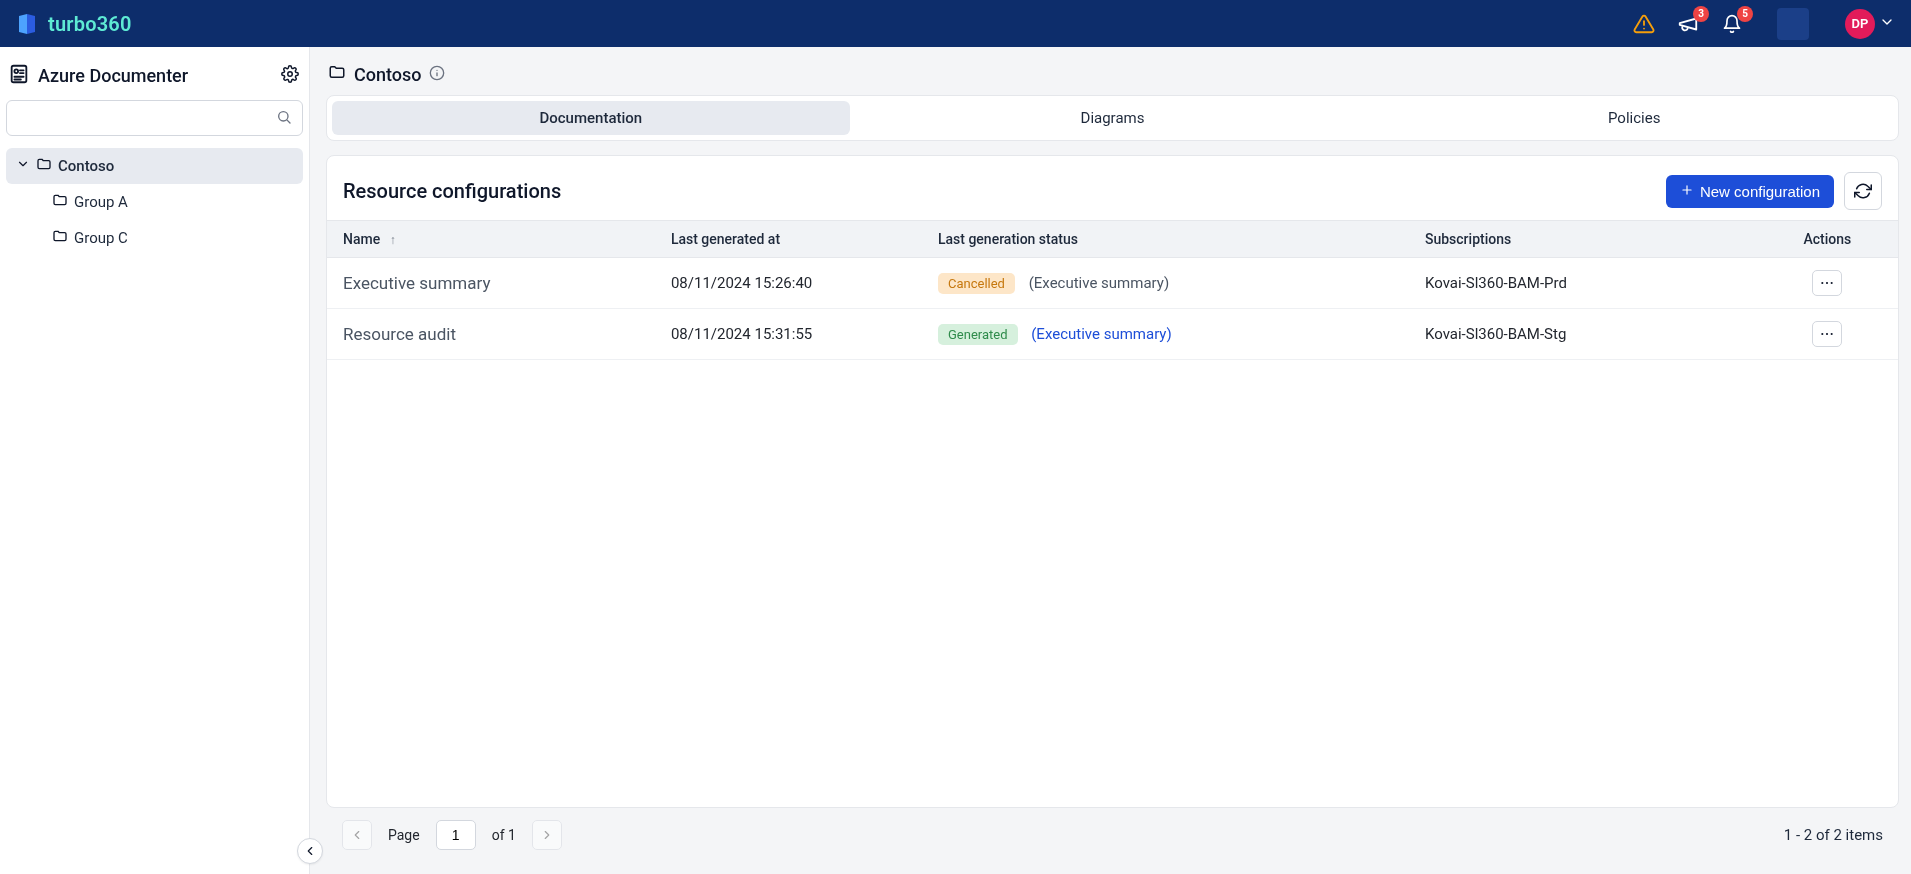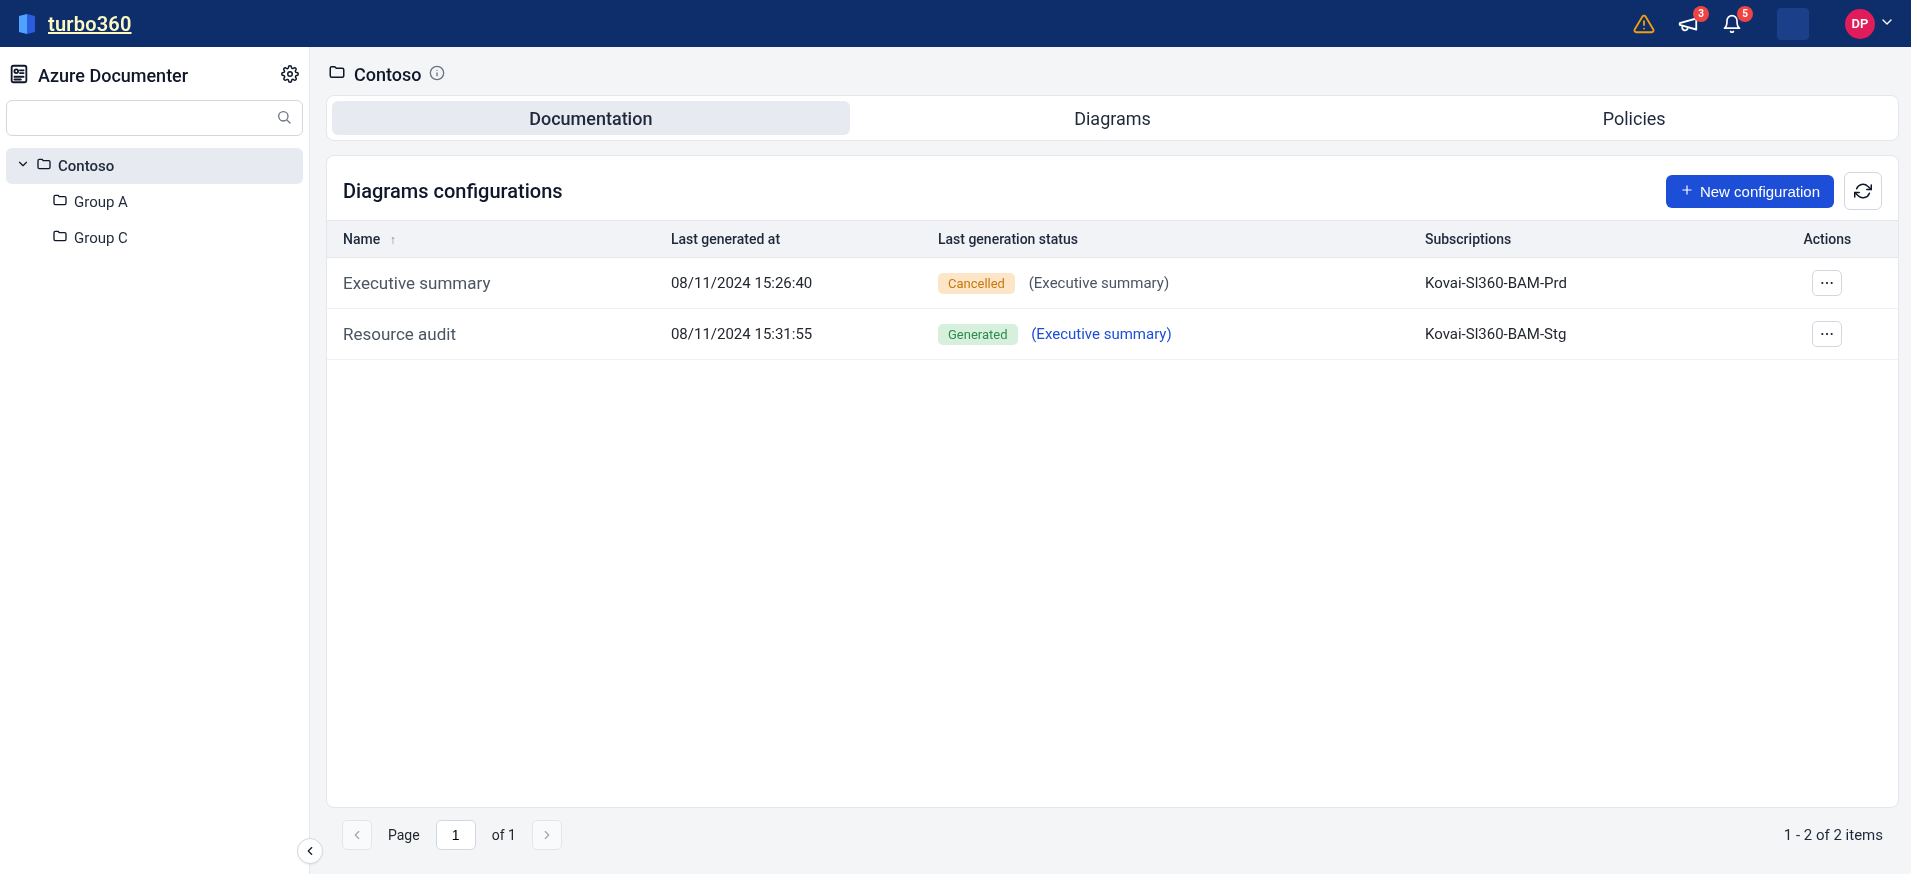--- a/index.html
+++ b/index.html
@@ -35,21 +35,21 @@
   .topbar {
     height: var(--header-h);
     background: var(--navy);
     display:flex;
     align-items:center;
     padding: 0 10px 0 10px;
     gap: 8px;
   }
   .logo-wrap { display:flex; align-items:center; gap:8px; padding-left:4px;}
   .logo-mark { width:26px; height:26px; display:flex; align-items:center; justify-content:center;}
-  .logo-text { color:#fef9c3; font-weight:600; font-size:20px; letter-spacing:0.2px;text-decoration:underline;}
+  .logo-text { color:#5eead4; font-weight:600; font-size:20px; letter-spacing:0.2px;}
   .flex-spacer { flex:1; }
   .search-box {
     flex-basis: 278px;
     background: var(--navy-search);
     border-radius: 4px;
     height: 34px;
     display:flex; align-items:center;
     padding: 0 10px;
     color: #c7d2e9;
   }
@@ -139,21 +139,21 @@
   .crumb-row { display:flex; align-items:center; gap:8px; font-size:18px; font-weight:500; color:#0f172a; padding:4px 4px 10px 2px;}
   .crumb-row .info-btn { cursor:pointer; }
 
   .tab-strip {
     background:#fff; border:1px solid var(--border); border-radius:8px;
     height:46px; display:flex; align-items:stretch; padding:5px;
     gap:4px;
   }
   .tab {
     flex:1; display:flex; align-items:center; justify-content:center;
-    font-size:18px; color:#1e293b; border-radius:6px; cursor:pointer;
+    font-size:15px; color:#1e293b; border-radius:6px; cursor:pointer;
   }
   .tab.active { background:#e7eaf0; font-weight:500;}
 
   .panel {
     flex:1;
     background:#fff; border:1px solid var(--border); border-radius:8px;
     margin-top:14px;
     display:flex; flex-direction:column;
     min-height:440px;
   }
@@ -335,21 +335,21 @@
     </div>
 
     <div class="tab-strip" id="tab-strip">
         <div class="tab active">Documentation</div>
         <div class="tab">Diagrams</div>
         <div class="tab">Policies</div>
       </div>
 
     <div class="panel">
       <div class="panel-header">
-        <div class="panel-title">Diagrams configurations</div>
+        <div class="panel-title">Resource configurations</div>
         <button class="btn-primary">
           <span><svg width="14" height="14" viewBox="0 0 24 24" class="svg-stroke" style="color:#fff">
                 <line x1="12" y1="5" x2="12" y2="19"></line>
                 <line x1="5" y1="12" x2="19" y2="12"></line>
               </svg></span>
           <span>New configuration</span>
         </button>
         <div class="btn-icon">
           <svg width="18" height="18" viewBox="0 0 24 24" class="svg-stroke" style="color:#0f172a">
               <polyline points="23 4 23 10 17 10"></polyline>

